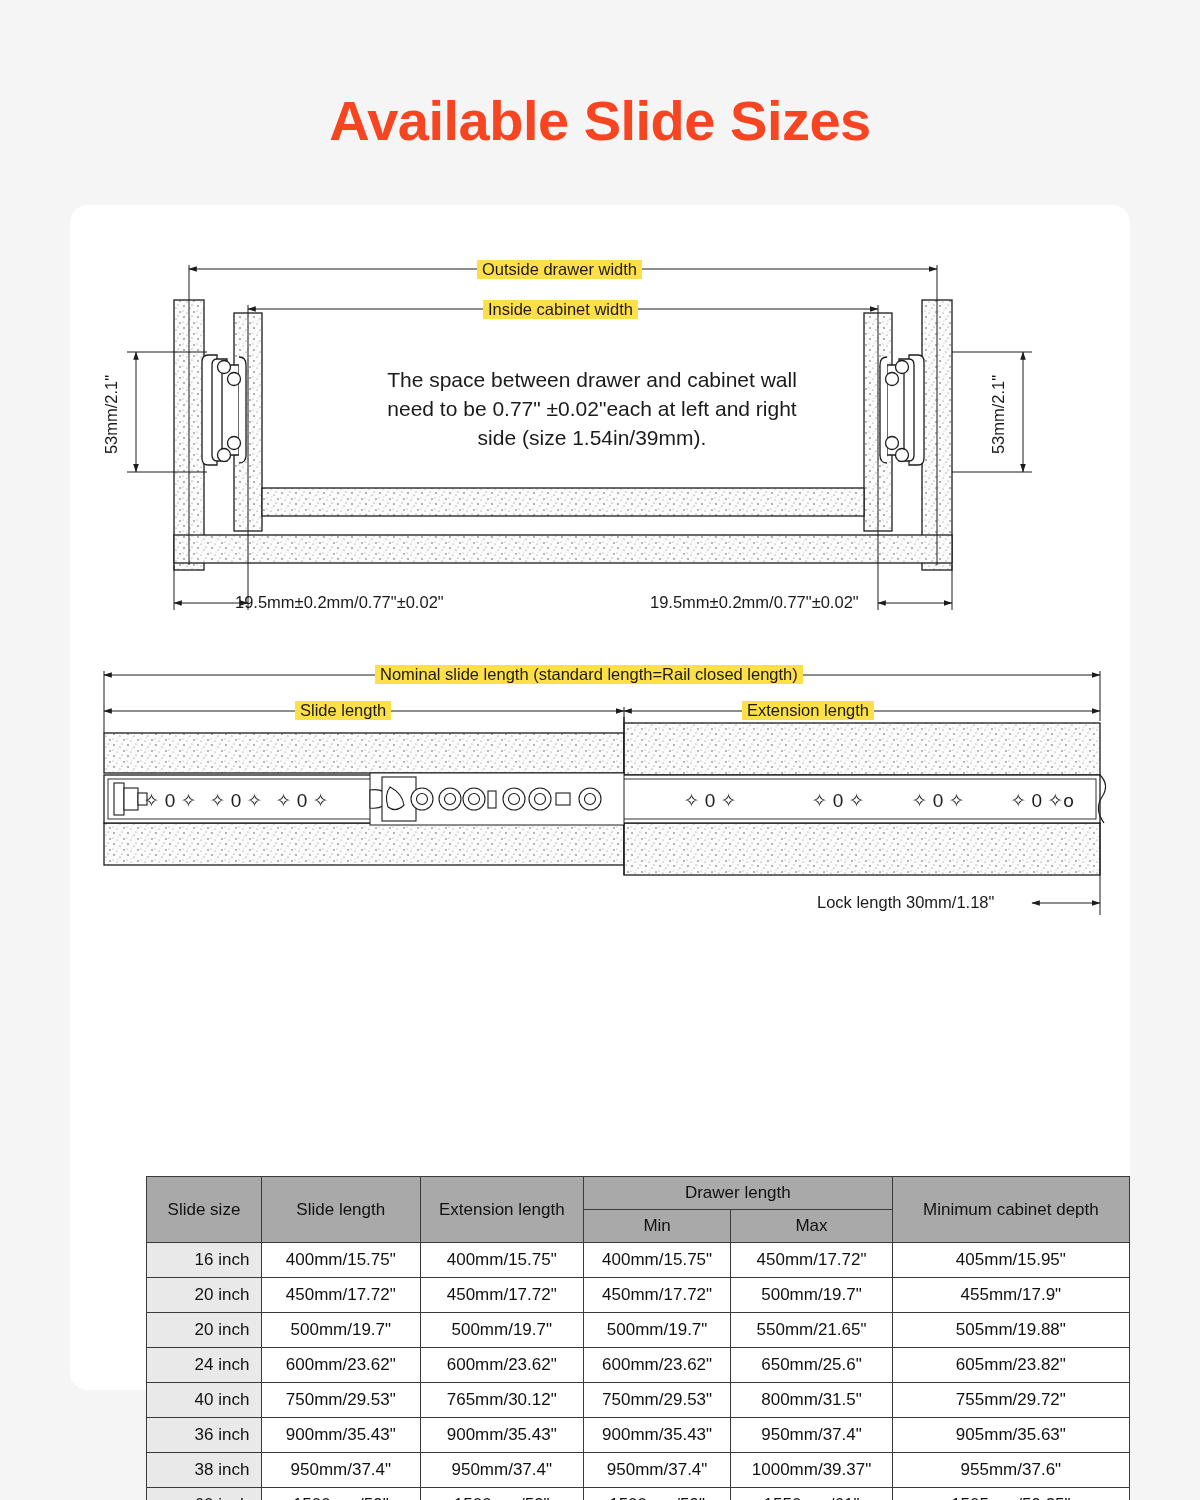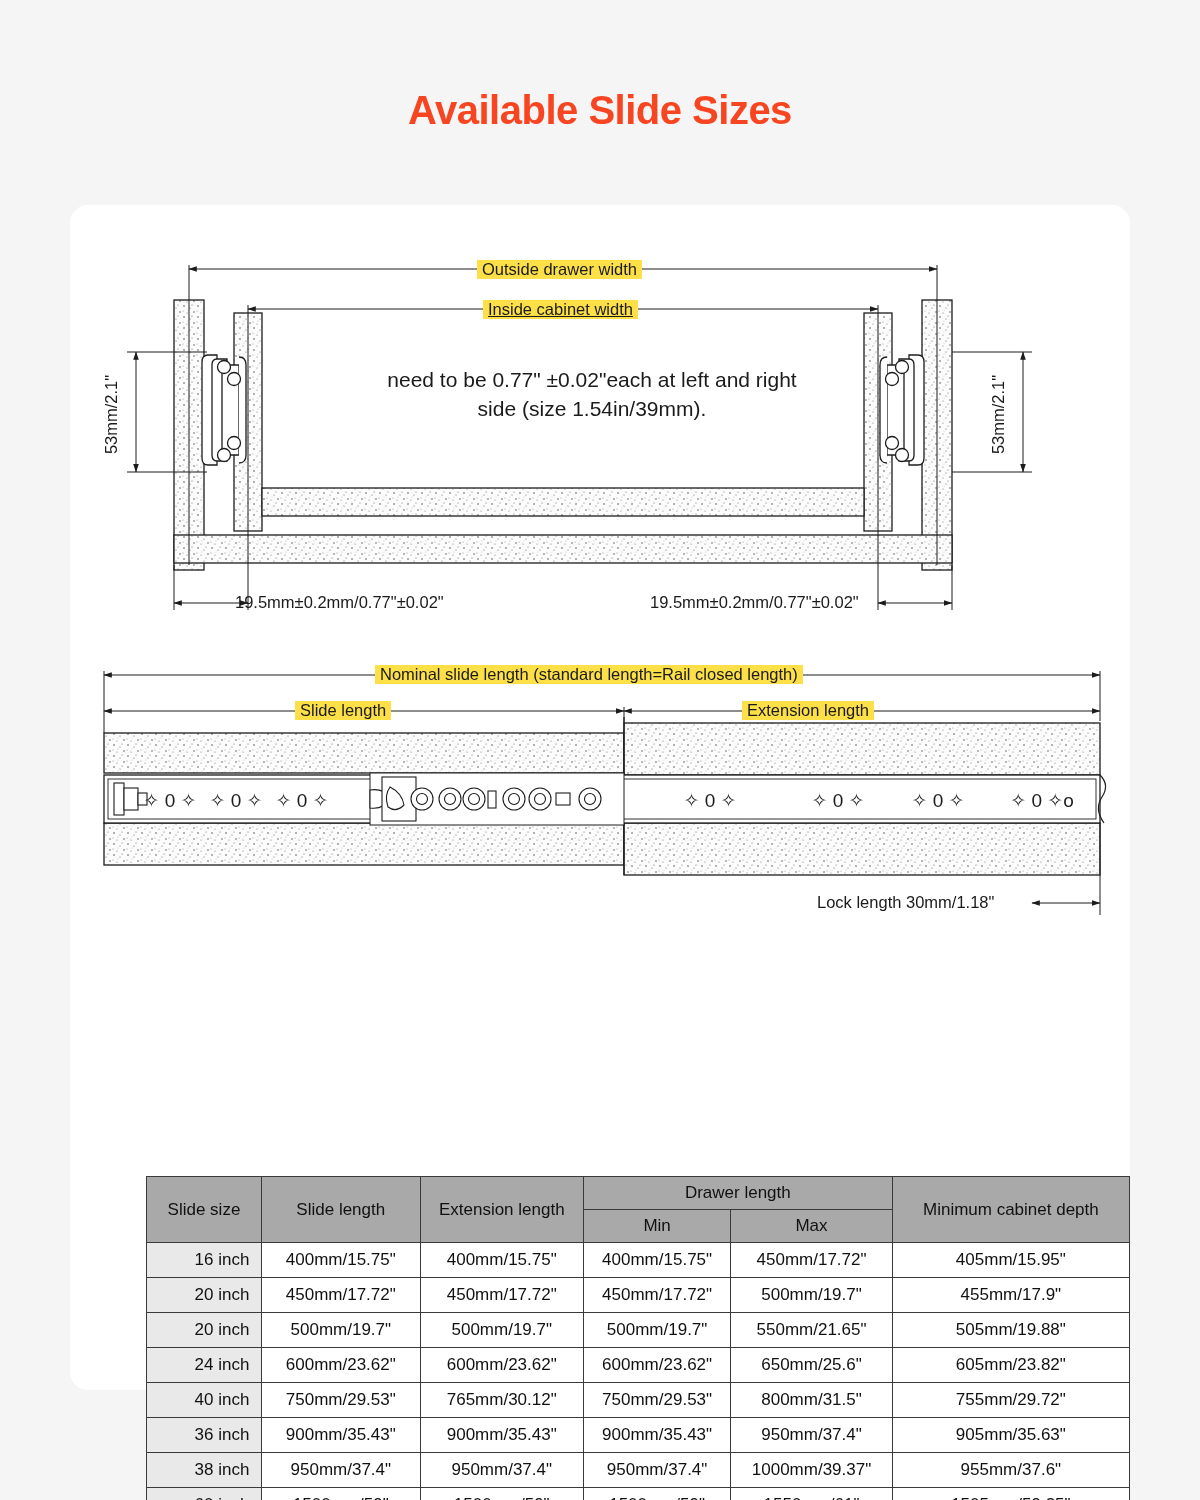--- a/index.html
+++ b/index.html
@@ -7,21 +7,21 @@
     width: 1200px; height: 1500px;
     background: #f5f5f5;
     font-family: "Liberation Sans", sans-serif;
     overflow: hidden;
   }
   .page { position: relative; width: 1200px; height: 1500px; }
 
   .title {
     position: absolute; top: 88px; left: 0; width: 1200px;
     text-align: center;
-    font-size: 40px; font-weight: bold; letter-spacing: -0.5px;
+    font-size: 56px; font-weight: bold; letter-spacing: -0.5px;
     color: #f84521;
     font-family: "Liberation Sans", sans-serif;
   }
 
   .card {
     position: absolute; left: 70px; top: 205px;
     width: 1060px; height: 1185px;
     background: #ffffff; border-radius: 18px;
   }
 
@@ -145,32 +145,33 @@
           <path d="M104,398 H178" stroke-width="1" marker-start="url(#arS)" marker-end="url(#ar)"></path>
           <path d="M808,398 H882" stroke-width="1" marker-start="url(#arS)" marker-end="url(#ar)"></path>
 
           <path d="M66,147 V267" stroke-width="1" marker-start="url(#arS)" marker-end="url(#ar)"></path>
           <path d="M953,147 V267" stroke-width="1" marker-start="url(#arS)" marker-end="url(#ar)"></path>
         </g>
       </svg>
 
       <div class="lbl" style="left:407px; top:55px;">Outside drawer width</div>
 
-      <div class="lbl" style="left:413px; top:95px;text-decoration:underline;">Inside cabinet width</div>
+      <div class="lbl" style="left:413px; top:95px;">Inside cabinet width</div>
 
       <div class="lbl lbl-nb" style="left:160px; top:388px;">19.5mm±0.2mm/0.77"±0.02"</div>
 
       <div class="lbl lbl-nb" style="left:575px; top:388px;">19.5mm±0.2mm/0.77"±0.02"</div>
 
       <div class="lbl lbl-nb" style="left:-3px; top:200px; transform:rotate(-90deg); transform-origin:center;">53mm/2.1"</div>
 
       <div class="lbl lbl-nb" style="left:884px; top:200px; transform:rotate(-90deg); transform-origin:center;">53mm/2.1"</div>
 
       <div style="position:absolute; left:232px; top:160px; width:580px; text-align:center;
                   font-size:21px; line-height:29px; color:#1b1b1b;">
+        <div>The space between drawer and cabinet wall</div>
         <div>need to be 0.77" ±0.02"each at left and right</div>
         <div>side (size 1.54in/39mm).</div>
       </div>
     </div>
 
     <div class="dgm" style="left:0; top:450px; width:1060px; height:270px;">
 
       <svg width="1060" height="270" viewBox="0 0 1060 270">
         <defs>
           <pattern id="spk2" width="14" height="11" patternUnits="userSpaceOnUse">

